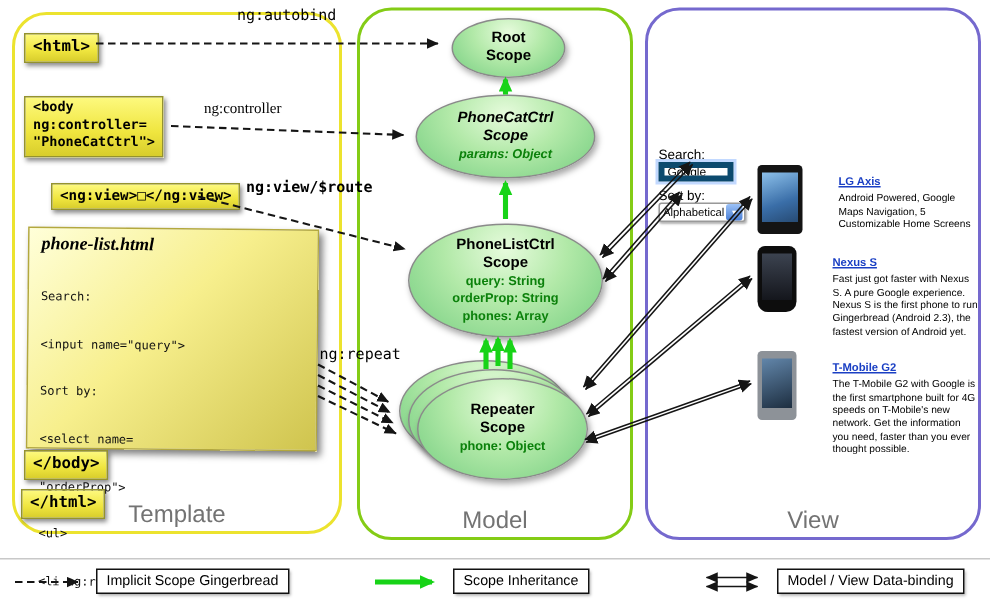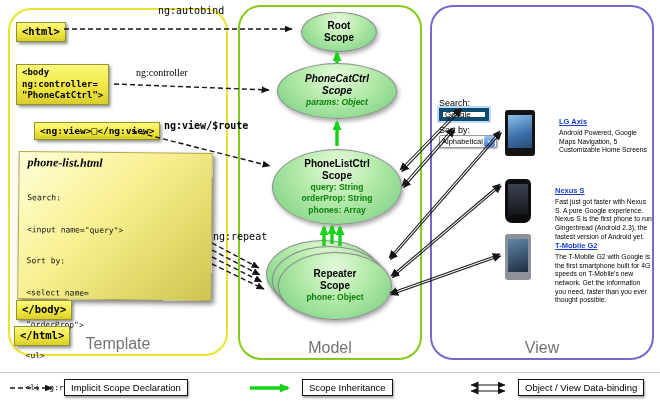--- a/index.html
+++ b/index.html
@@ -55,21 +55,21 @@
                   font-size:8px; font-family:"Liberation Sans", sans-serif; padding:0 2px; }
   .select { position:absolute; left:7px; top:128px; width:58px; height:13px; background:#fff;
             border:1px solid #999; border-radius:2px; display:flex; align-items:center;
             box-shadow:.5px 1px 1.5px rgba(0,0,0,.3); cursor:default; }
   .select-text { flex:1; font-size:7.5px; padding-left:2px; }
   .select-btn { width:11px; height:11px; margin-right:1px; border-radius:2px;
                 background:linear-gradient(180deg,#9cc2f7,#4a7fd6); color:#fff; font-size:5px;
                 display:flex; align-items:center; justify-content:center; }
 
   .phone-entry { position:absolute; display:flex; gap:24px; width:148px; }
-  .e1 { left:73px; top:103px; } .e2 { left:73px; top:172px; } .e3 { left:73px; top:227px; }
+  .e1 { left:73px; top:103px; } .e2 { left:73px; top:157px; } .e3 { left:73px; top:227px; }
   .thumb { flex:0 0 auto; position:relative; }
   .ph-lg { width:30px; height:46px; background:#141414; border-radius:3px; }
   .ph-nx { width:26px; height:44px; background:#0d0d0d; border-radius:5px 5px 7px 7px; }
   .ph-g2 { width:26px; height:46px; background:#8d9298; border-radius:3px; }
   .screen { position:absolute; left:3px; right:3px; top:5px; bottom:8px; }
   .ph-lg .screen { background:linear-gradient(160deg,#8cc0ea,#3a6ea8 60%,#274b74); }
   .ph-nx .screen { background:linear-gradient(180deg,#3c4350,#14161c); }
   .ph-g2 .screen { background:linear-gradient(160deg,#6286aa,#1d2e40); }
   .ptext { width:106px; }
   .pname { display:inline-block; color:#1a3fc4; font-size:7.5px; font-weight:bold; text-decoration:underline; cursor:pointer; }
@@ -243,31 +243,31 @@
       <line class="bind" x1="390.8" y1="294.9" x2="500.8" y2="255.9" marker-start="url(#abs)" marker-end="url(#ab)"></line>
     </g>
   </svg>
 
   <div class="sep"></div>
 
   <div class="legend lg1">
     <svg width="52" height="14">
       <line class="dash" x1="2" y1="7" x2="44" y2="7" marker-end="url(#ab)"></line>
     </svg>
-    <span class="lbox">Implicit Scope Declaration</span>
+    <span class="lbox">Implicit Scope Gingerbread</span>
   </div>
 
   <div class="legend lg2">
     <svg width="50" height="14">
       <line class="green" x1="2" y1="7" x2="40" y2="7" marker-end="url(#ag)"></line>
     </svg>
     <span class="lbox">Scope Inheritance</span>
   </div>
 
   <div class="legend lg3">
     <svg width="52" height="14">
       <line class="bind" x1="9" y1="4" x2="43" y2="4" marker-start="url(#abs)" marker-end="url(#ab)"></line>
       <line class="bind" x1="9" y1="10" x2="43" y2="10" marker-start="url(#abs)" marker-end="url(#ab)"></line>
     </svg>
-    <span class="lbox">Object / View Data-binding</span>
+    <span class="lbox">Model / View Data-binding</span>
   </div>
 
 </div>
 
 </body></html>

